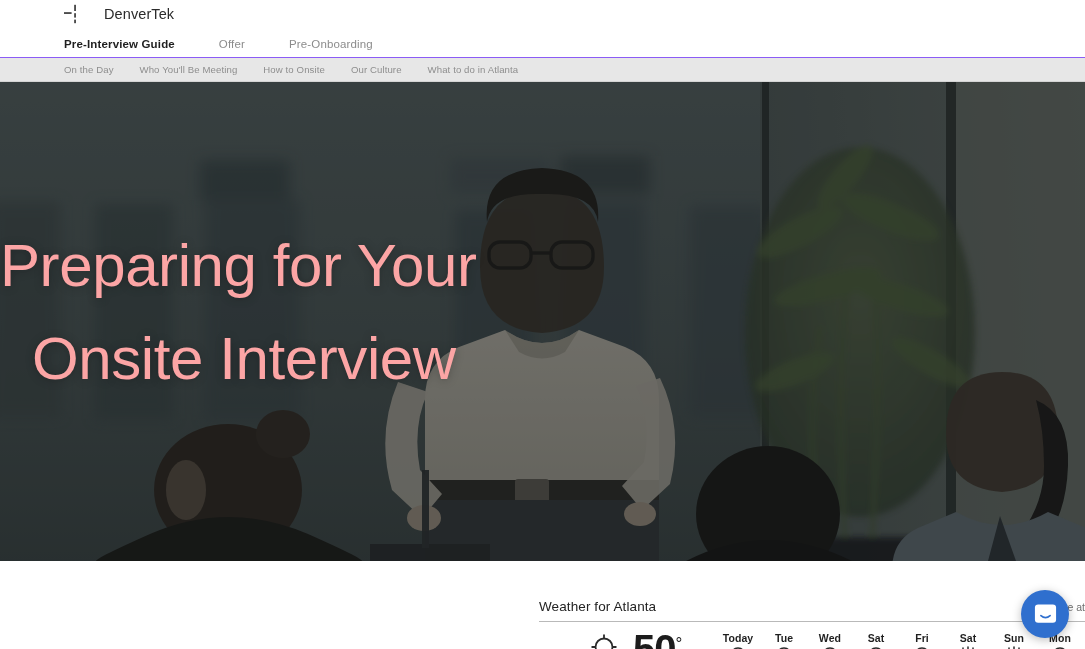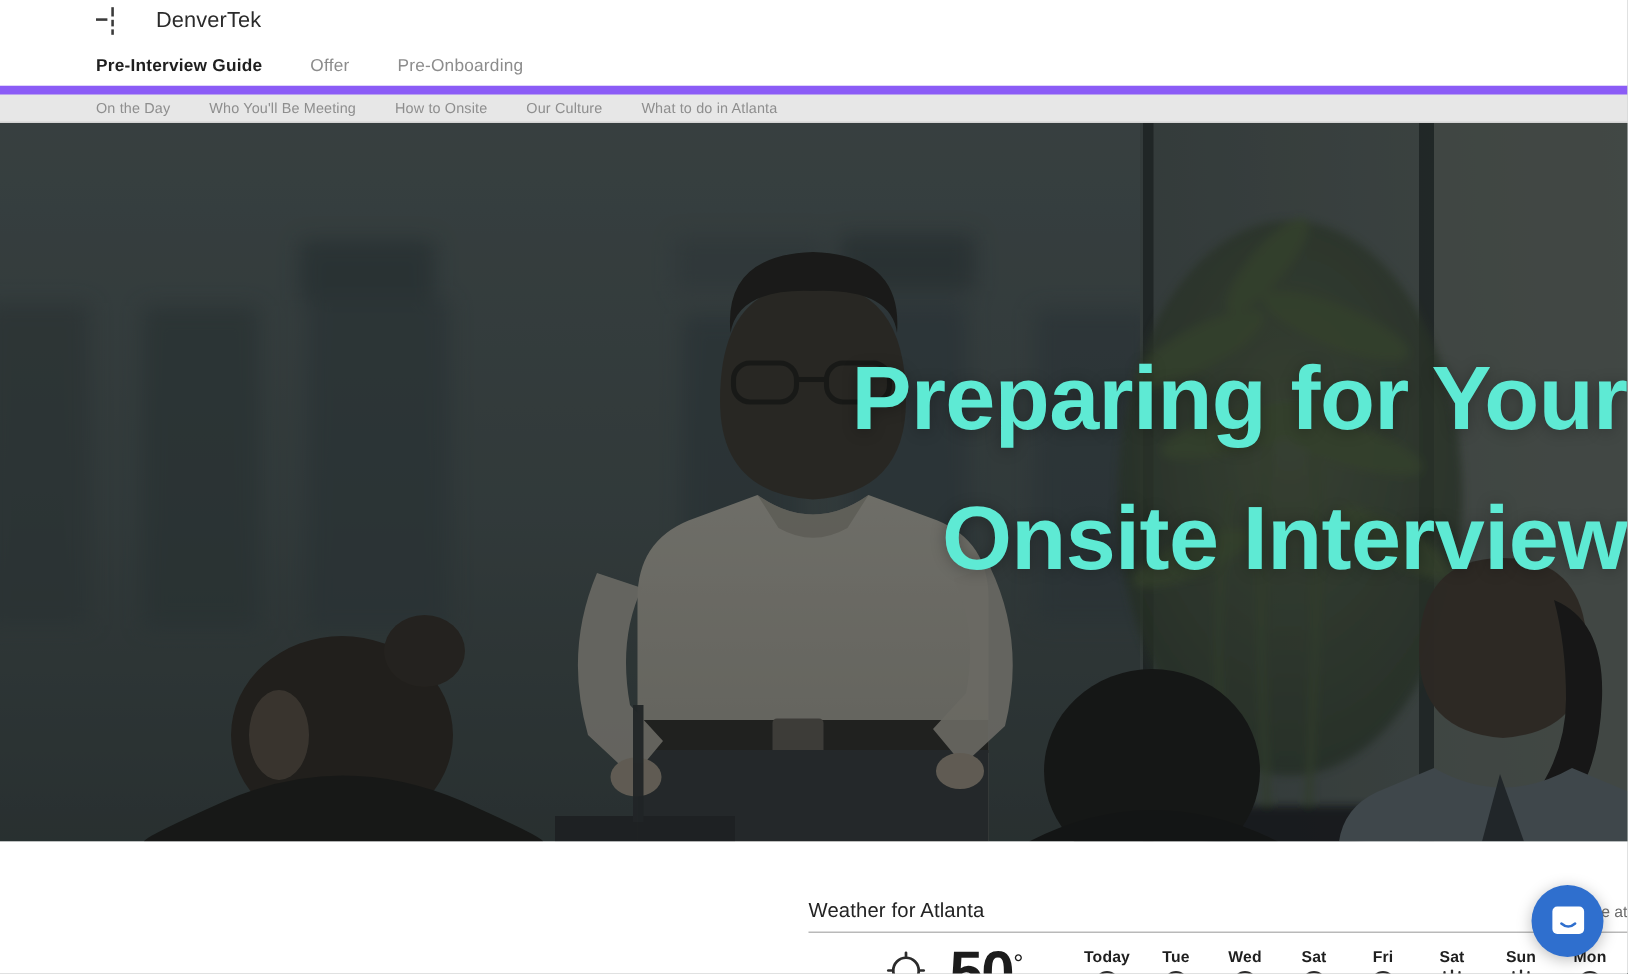--- a/index.html
+++ b/index.html
@@ -40,40 +40,40 @@
     color: #2b2b2b;
     letter-spacing: .1px;
     white-space: nowrap;
   }
 
   .main-nav {
     position: absolute;
     left: 64px; top: 38px;
     display: flex;
     align-items: flex-start;
-    gap: 0;
+    gap: 12px;
     font-size: 11.5px;
     white-space: nowrap;
   }
   .main-nav .nav-item {
     color: #8c8c8c;
     margin-right: 32px;
     letter-spacing: .15px;
     cursor: pointer;
   }
   .main-nav .nav-item.active {
     color: #1f1f1f;
     font-weight: 600;
   }
 
   
   .sub-nav {
     height: 25px;
     background: #e7e7e7;
-    border-top: 6px solid #8b5cf6;
+    border-top: 1px solid #8b5cf6;
     border-bottom: 1px solid #d4d4d4;
     display: flex;
     align-items: center;
     padding-left: 64px;
     font-size: 9.6px;
     white-space: nowrap;
   }
   .sub-nav .sub-item {
     color: #8e8e8e;
     margin-right: 26px;
@@ -97,24 +97,24 @@
   .hero-scrim {
     position: absolute;
     inset: 0;
     background: rgba(22,26,27,0.46);
     pointer-events: none;
   }
   .hero-title {
     position: absolute;
     left: 0; right: 0;
     top: 154px;
-    text-align: right;
-    color: #5eead4;
+    text-align: left;
+    color: #fca5a5;
     font-size: 60px;
-    font-weight: 700;
+    font-weight: 400;
     line-height: 1.0;
     letter-spacing: -0.4px;
     text-shadow: 0 1px 10px rgba(0,0,0,.28);
   }
   .hero-title .line { display: block; }
   .hero-title .line + .line { margin-top: 33px; padding-left: 32px; }
 
   
   .content-below {
     position: relative;

